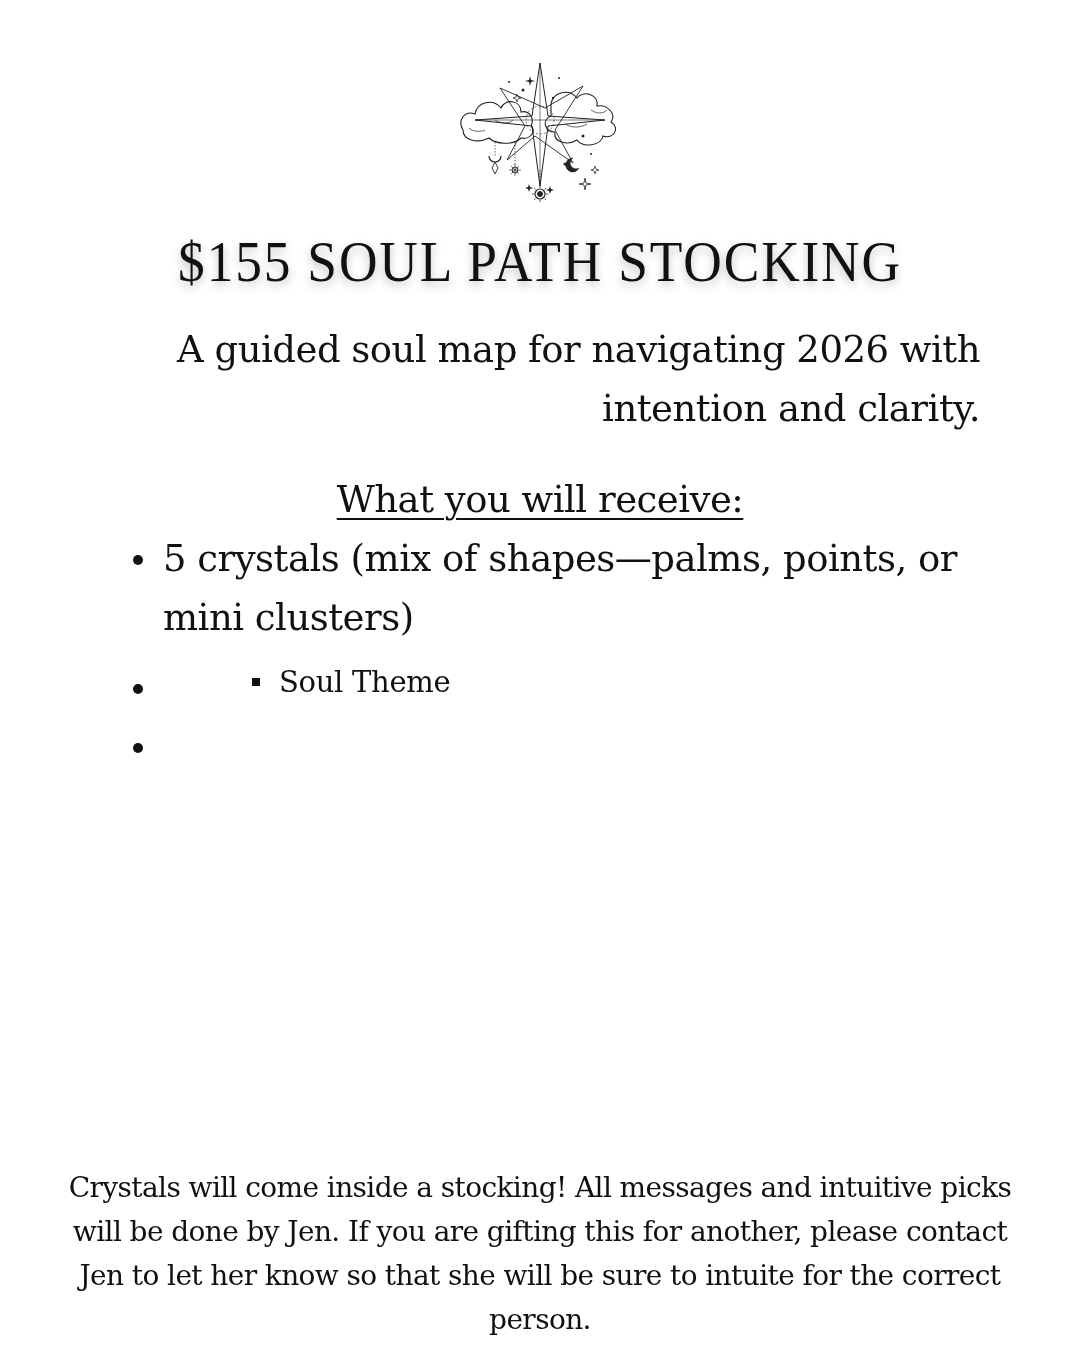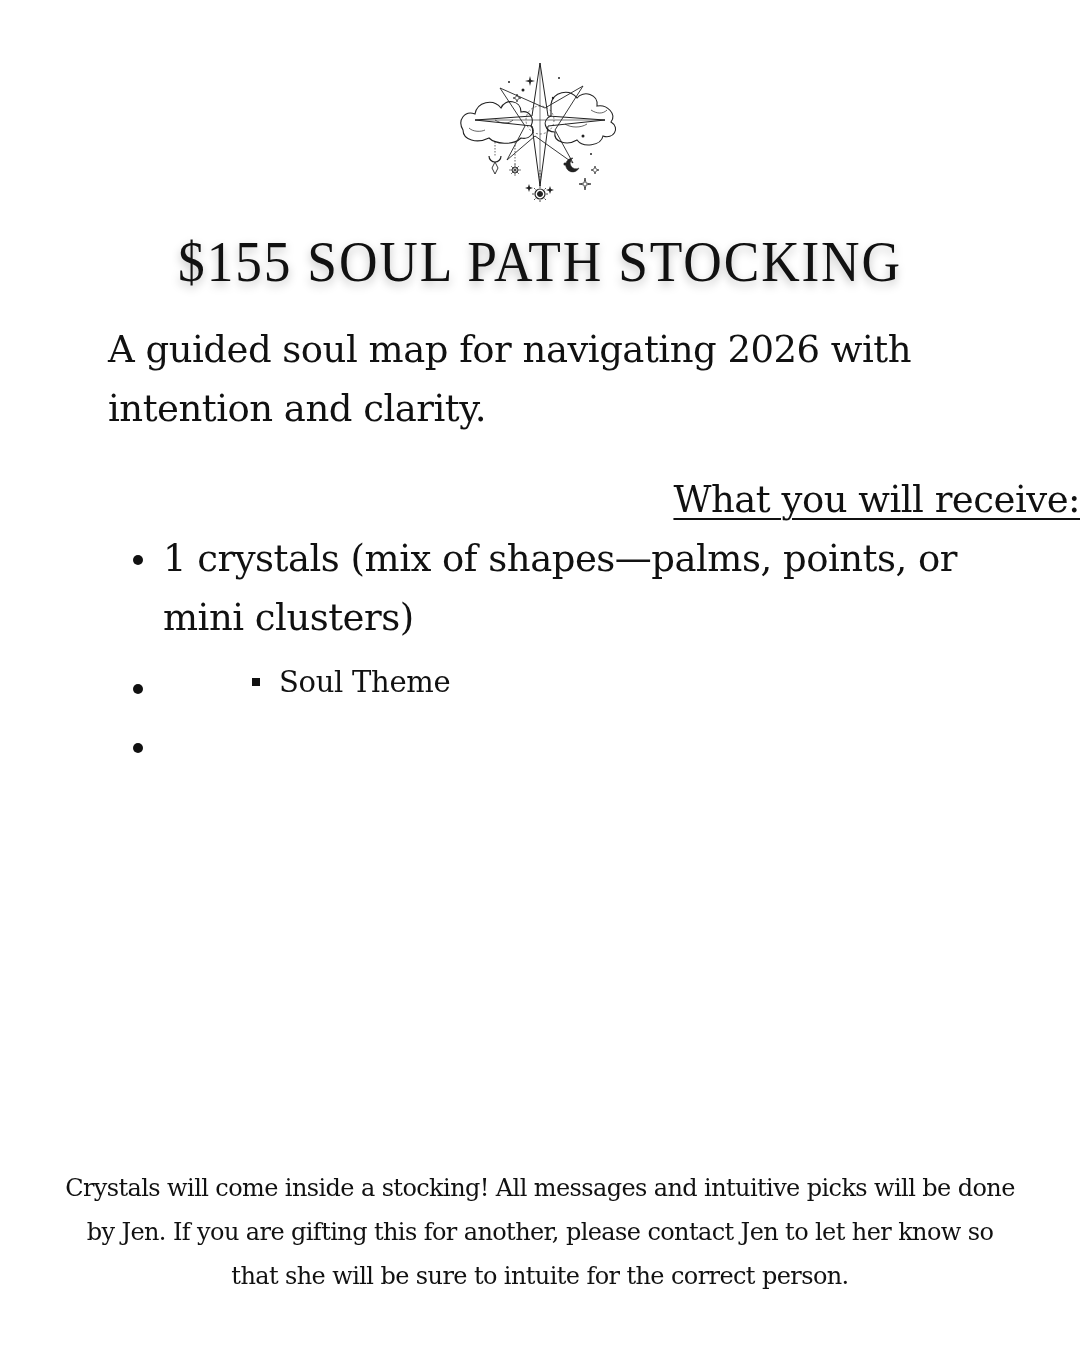--- a/index.html
+++ b/index.html
@@ -33,35 +33,35 @@
       letter-spacing: 2px;
       font-weight: normal;
       color: #111111;
       text-shadow: 0 4px 10px rgba(0,0,0,0.25);
       transform: scaleX(0.92);
       transform-origin: center;
       white-space: nowrap;
     }
     .subtitle {
       position: absolute;
-      left: 108px;
+      left: 100px;
       top: 320px;
       width: 880px;
-      text-align: left;
+      text-align: right;
       font-family: "DejaVu Serif", serif;
       font-size: 37px;
       line-height: 59px;
       letter-spacing: -0.5px;
     }
     .receive-heading {
       position: absolute;
       left: 0;
       top: 470px;
       width: 1080px;
-      text-align: right;
+      text-align: center;
       font-family: "DejaVu Serif", serif;
       font-size: 37px;
       line-height: 59px;
       text-decoration: underline;
       text-underline-offset: 6px;
       text-decoration-thickness: 2px;
       letter-spacing: -0.5px;
     }
     .main-list {
       position: absolute;
@@ -115,21 +115,21 @@
       height: 8px;
       background: #111111;
     }
     .footer {
       position: absolute;
       left: 60px;
       top: 1166px;
       width: 960px;
       text-align: center;
       font-family: "DejaVu Serif", serif;
-      font-size: 24px;
+      font-size: 28px;
       line-height: 44px;
       letter-spacing: -0.6px;
     }
   </style>
 </head>
 <body>
 
 <div class="logo">
   <svg width="170" height="145" viewBox="0 0 170 145" xmlns="http://www.w3.org/2000/svg" fill="none" stroke="#222" stroke-width="1">
 
@@ -179,21 +179,21 @@
 
 <div class="title">$155 SOUL PATH STOCKING</div>
 
 <div class="subtitle">A guided soul map for navigating 2026 with intention and clarity.</div>
 
 <div class="receive-heading">What you will receive:</div>
 
 <ul class="main-list">
   <li>
     <span class="bullet"></span>
-    <span>1 crystals (mix of shapes—palms, points, or mini clusters)</span>
+    <span>5 crystals (mix of shapes—palms, points, or mini clusters)</span>
   </li>
   <li>
     <span class="bullet"></span>
     <ul class="sub-list">
       <li>
         <span class="square"></span>
         <span>Soul Theme</span>
       </li>
     </ul>
   </li>

